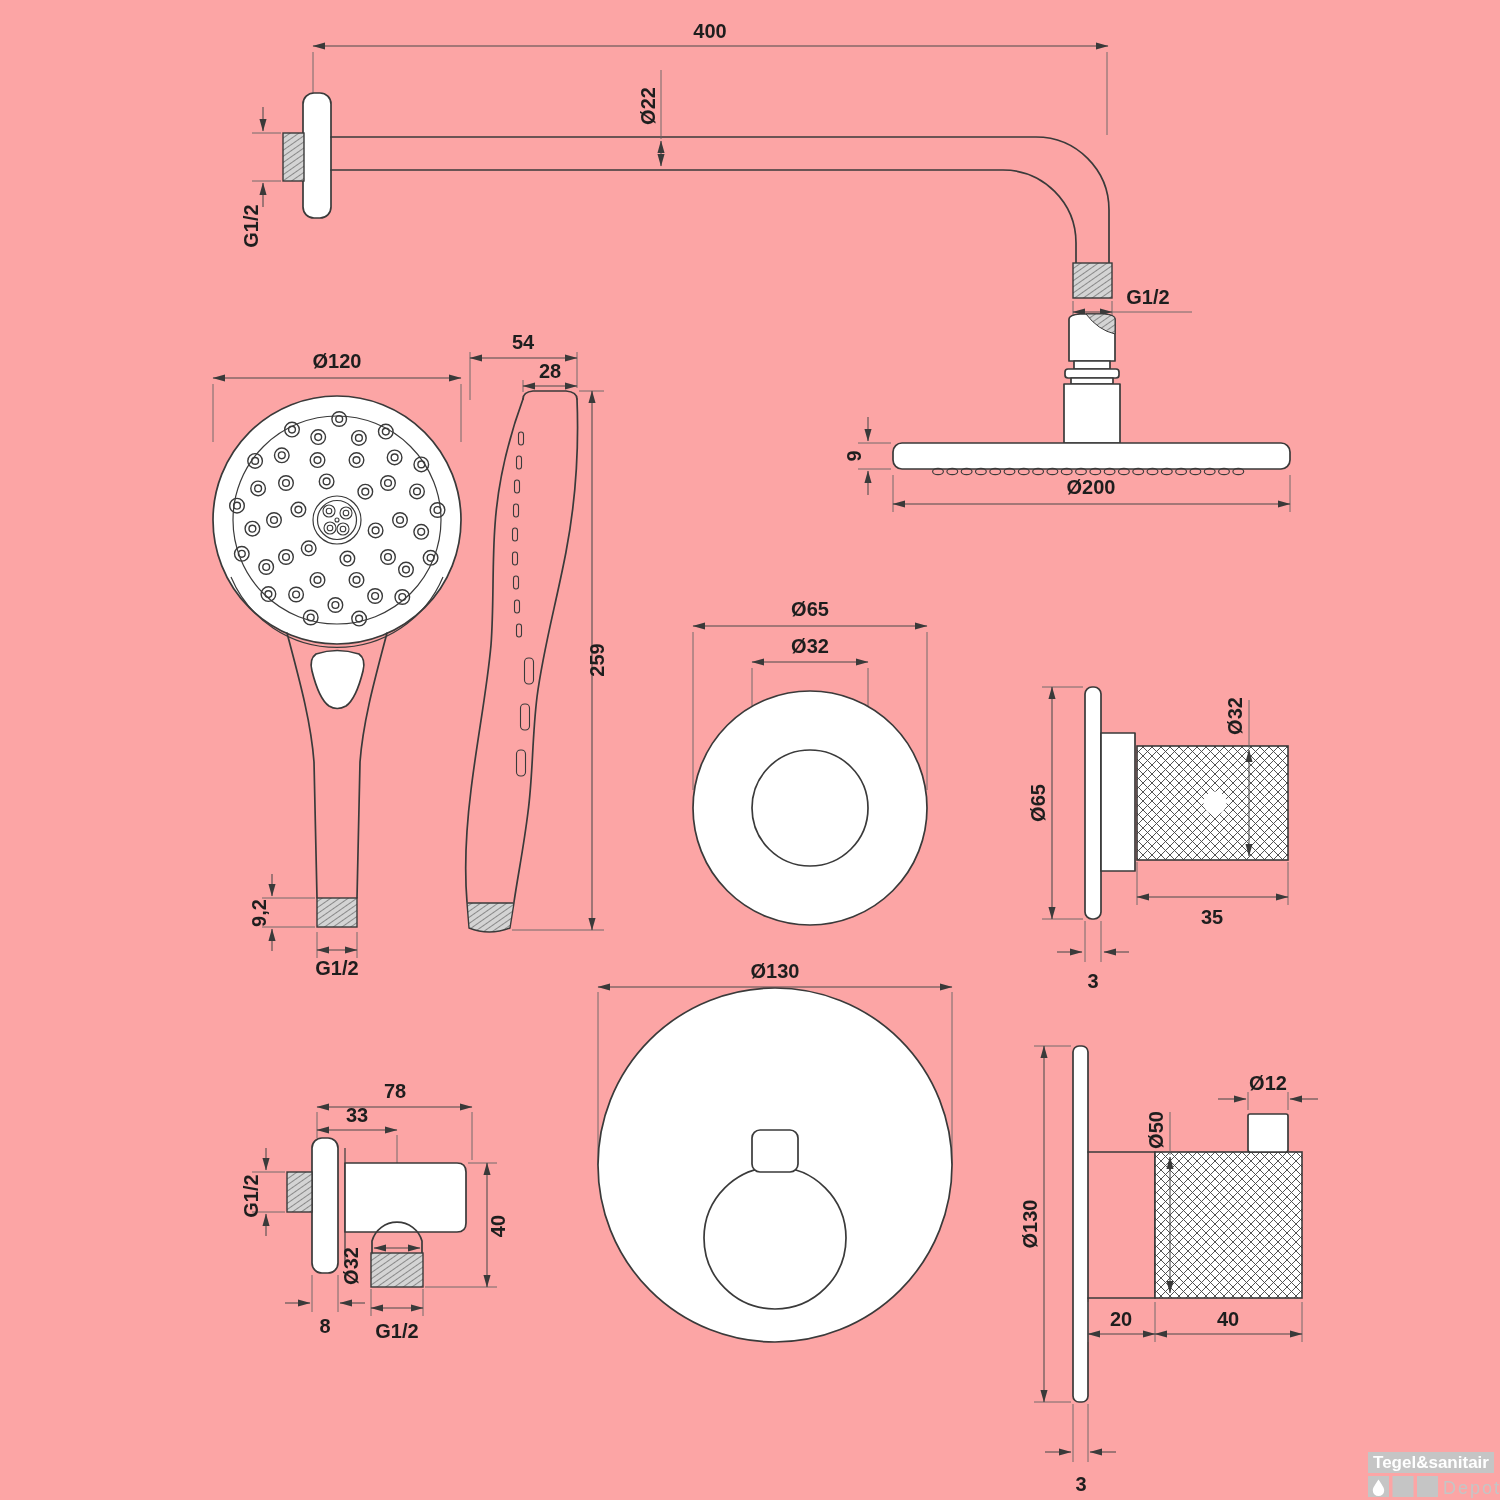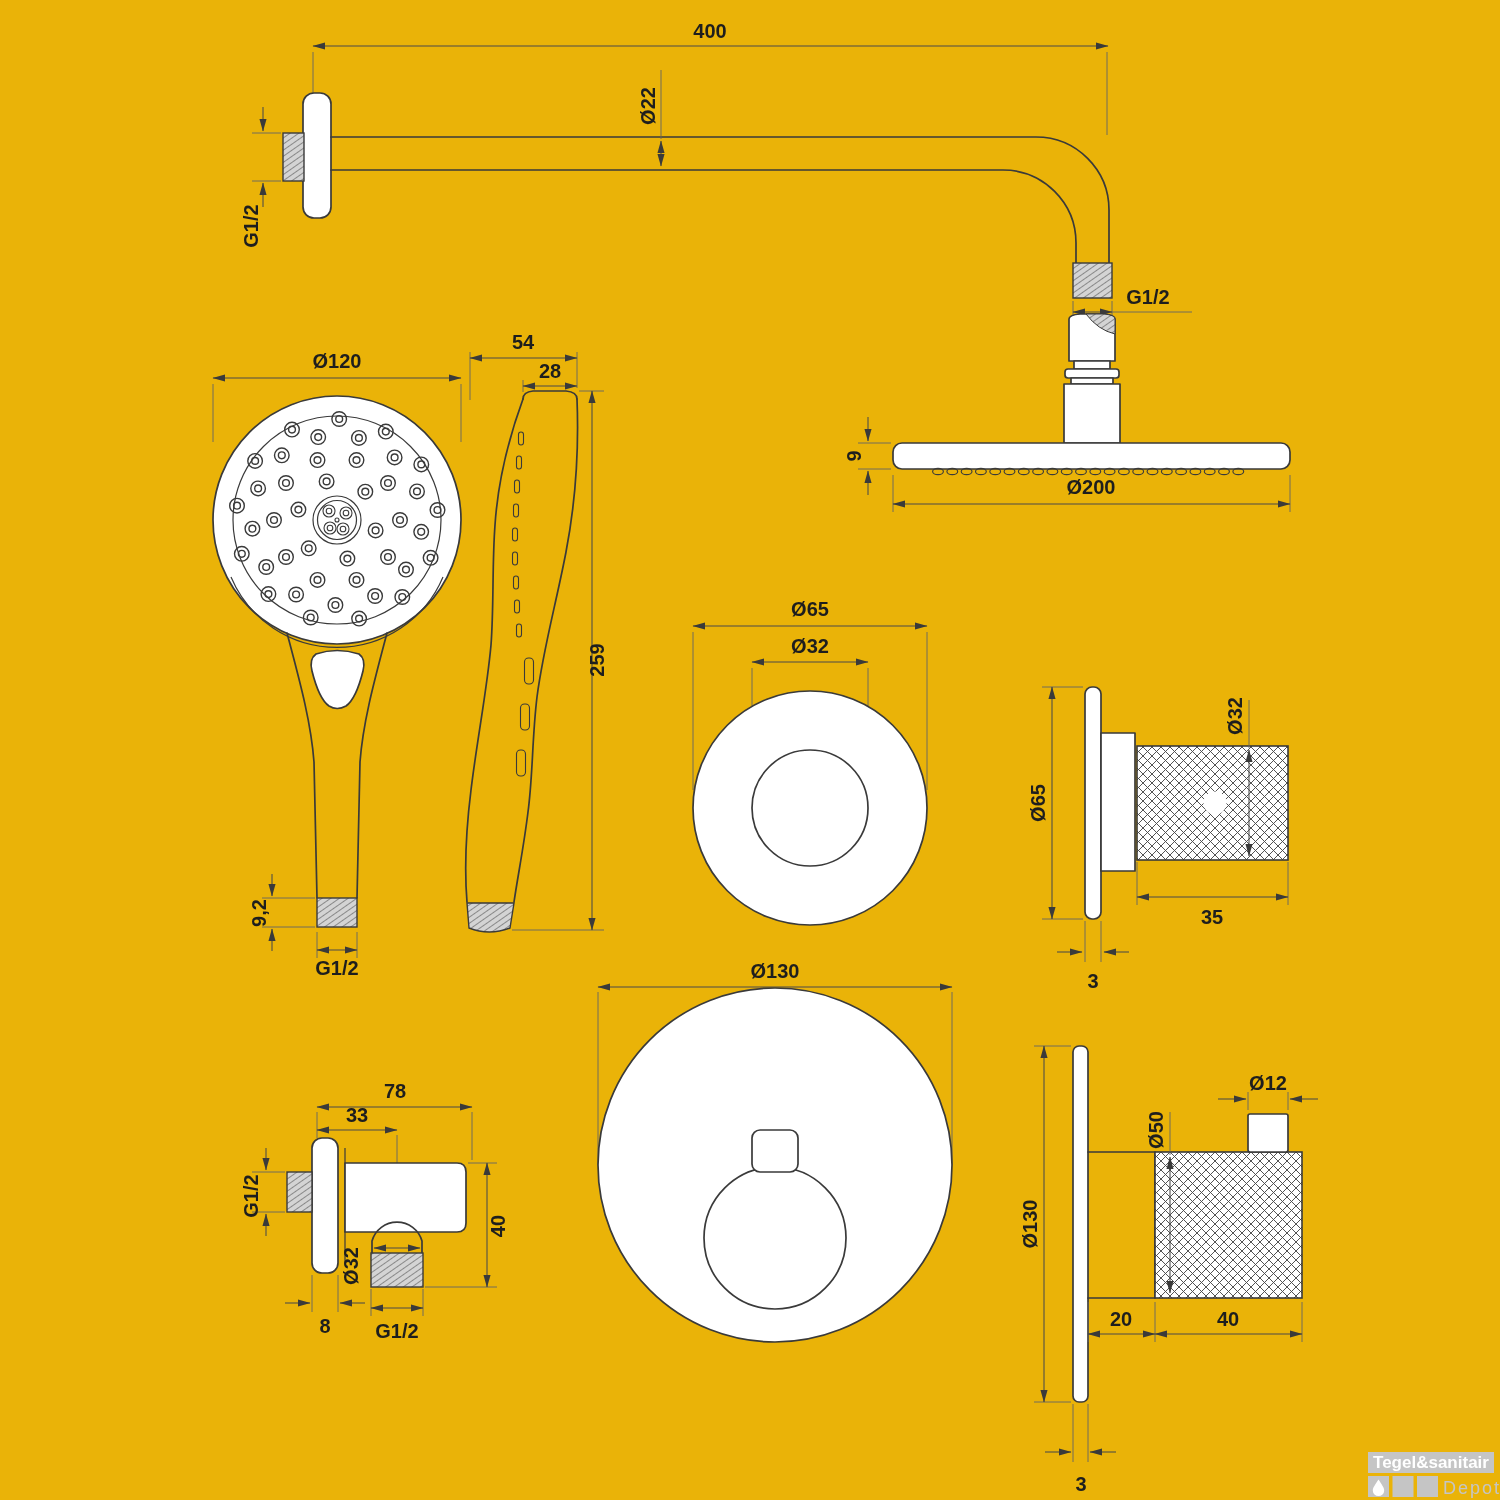--- a/index.html
+++ b/index.html
@@ -1,16 +1,16 @@
 <!DOCTYPE html>
 <html><head>
 <meta charset="utf-8">
 <style>
   html,body{margin:0;padding:0;background:#fff;}
-  #canvas{position:relative;width:1500px;height:1500px;background:#eab308;overflow:hidden;
+  #canvas{position:relative;width:1500px;height:1500px;background:#fca5a5;overflow:hidden;
           font-family:"Liberation Sans", sans-serif;}
   svg{position:absolute;left:0;top:0;}
   .ol  {stroke:#3a3a3a;stroke-width:1.7;fill:none;stroke-linejoin:round;stroke-linecap:round;}
   .olf {stroke:#3a3a3a;stroke-width:1.7;fill:#ffffff;stroke-linejoin:round;}
   .ol2 {stroke:#3a3a3a;stroke-width:1.2;fill:none;}
   .dl  {stroke:#4a4a4a;stroke-width:1.05;fill:none;}
   .xl  {stroke:#646464;stroke-width:0.9;fill:none;}
   .thr {fill:url(#thrP);stroke:#3a3a3a;stroke-width:1.4;}
   .knl {fill:url(#knlP);stroke:#3a3a3a;stroke-width:1.6;}
   .noz {stroke:#3a3a3a;stroke-width:1.4;fill:none;}

